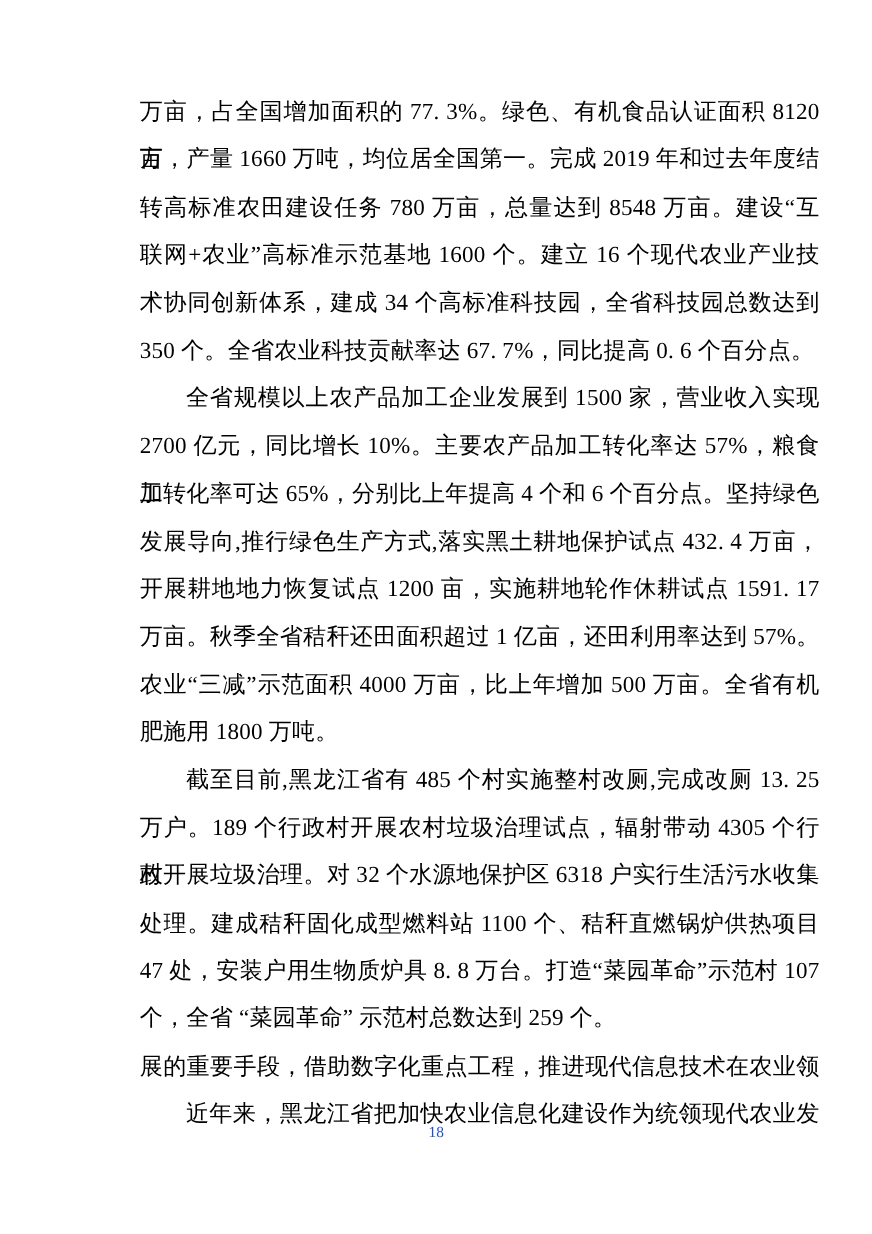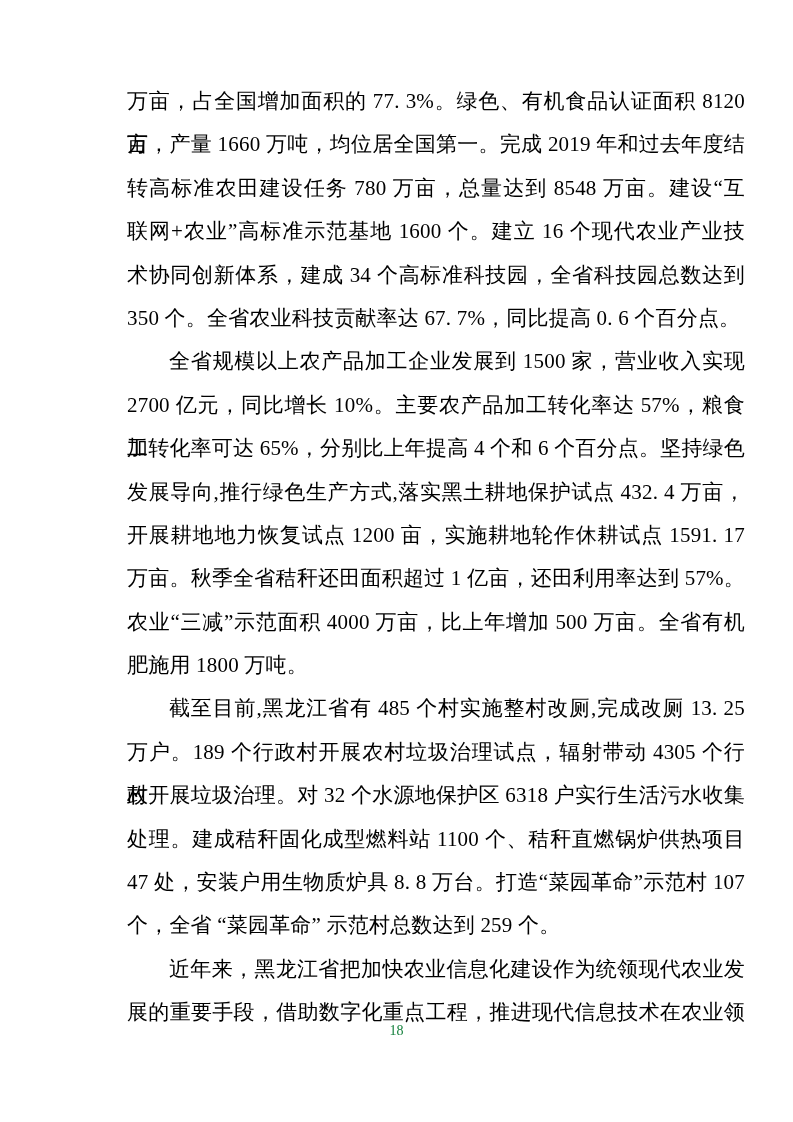--- a/index.html
+++ b/index.html
@@ -47,21 +47,21 @@
   .footer {
     position: absolute;
     left: 0;
     top: 1021px;
     width: 793px;
     text-align: center;
   }
   .page-number {
     font-size: 14px;
     line-height: 18px;
-    color: #15803d;
+    color: #1d4ed8;
     font-family: "Liberation Serif", "DejaVu Serif", serif;
   }
 </style>
 </head>
 <body>
 
 <div class="page">
   <div class="doc-body" id="doc-body">
       <div class="paragraph">
         <div class="line">万亩，占全国增加面积的 77. 3%。绿色、有机食品认证面积 8120 万</div>
@@ -83,20 +83,20 @@
       </div>
       <div class="paragraph">
         <div class="line indent">截至目前,黑龙江省有 485 个村实施整村改厕,完成改厕 13. 25</div>
         <div class="line">万户。189 个行政村开展农村垃圾治理试点，辐射带动 4305 个行政</div>
         <div class="line">村开展垃圾治理。对 32 个水源地保护区 6318 户实行生活污水收集</div>
         <div class="line">处理。建成秸秆固化成型燃料站 1100 个、秸秆直燃锅炉供热项目</div>
         <div class="line">47 处，安装户用生物质炉具 8. 8 万台。打造“菜园革命”示范村 107</div>
         <div class="line para-end">个，全省 “菜园革命” 示范村总数达到 259 个。</div>
       </div>
       <div class="paragraph">
+        <div class="line">展的重要手段，借助数字化重点工程，推进现代信息技术在农业领</div>
         <div class="line indent">近年来，黑龙江省把加快农业信息化建设作为统领现代农业发</div>
-        <div class="line">展的重要手段，借助数字化重点工程，推进现代信息技术在农业领</div>
       </div>
     </div>
   <div class="footer">
     <span class="page-number">18</span>
   </div>
 </div>
 
 </body></html>

